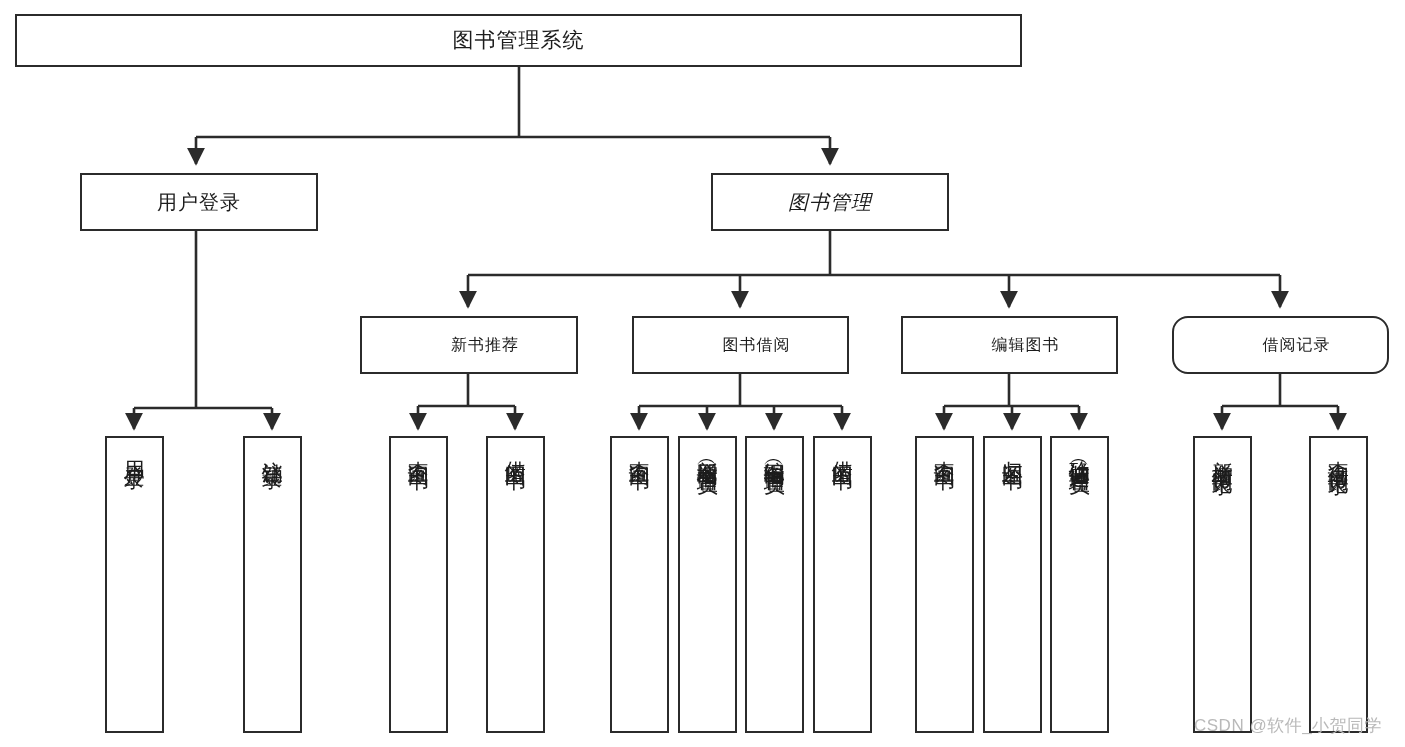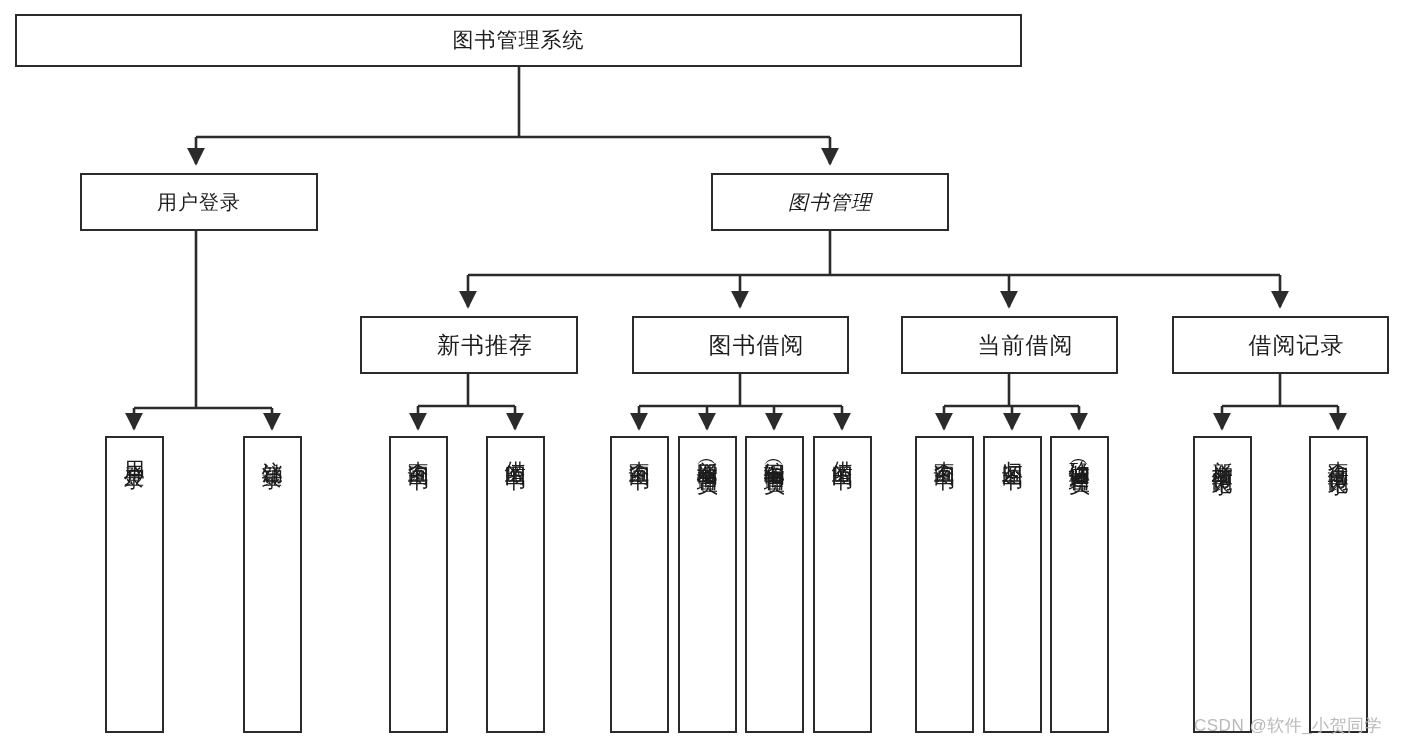--- a/index.html
+++ b/index.html
@@ -37,21 +37,21 @@
     text-align: center;
   }
   .node .label {
     display: block;
     line-height: 1.15;
     letter-spacing: 1px;
     color: #1c1c1c;
   }
   .node.root .label { font-size: 21px; }
   .node.lvl2 .label { font-size: 20px; }
-  .node.lvl3 .label { font-size: 23px; margin-left: 32px; }
+  .node.lvl3 .label { font-size: 16px; margin-left: 32px; }
   .node.leaf {
     align-items: flex-start;
     padding-top: 6px;
   }
   .node.leaf .label {
     writing-mode: vertical-rl;
     text-orientation: upright;
     font-size: 21px;
     line-height: 1.12;
     letter-spacing: 3px;
@@ -135,23 +135,23 @@
     <span class="label">图书管理</span>
   </div>
 
   <div class="node lvl3" style="left:360px; top:316px; width:218px; height:58px;">
     <span class="label">新书推荐</span>
   </div>
   <div class="node lvl3" style="left:632px; top:316px; width:217px; height:58px;text-align:center;">
     <span class="label">图书借阅</span>
   </div>
   <div class="node lvl3" style="left:901px; top:316px; width:217px; height:58px;">
-    <span class="label">当前借阅</span>
+    <span class="label">编辑图书</span>
   </div>
-  <div class="node lvl3" style="left:1172px; top:316px; width:217px; height:58px;">
+  <div class="node lvl3" style="left:1172px; top:316px; width:217px; height:58px;border-radius:16px;">
     <span class="label">借阅记录</span>
   </div>
 
   <div class="node leaf" style="left:105px; top:436px; width:59px; height:297px;">
     <span class="label">用户登录</span>
   </div>
   <div class="node leaf" style="left:243px; top:436px; width:59px; height:297px;">
     <span class="label">注销登录</span>
   </div>
 

